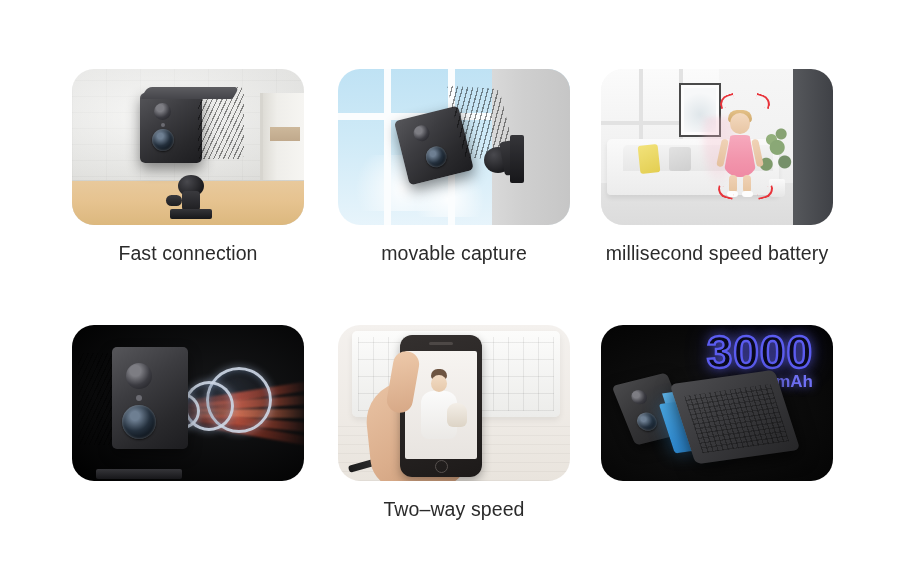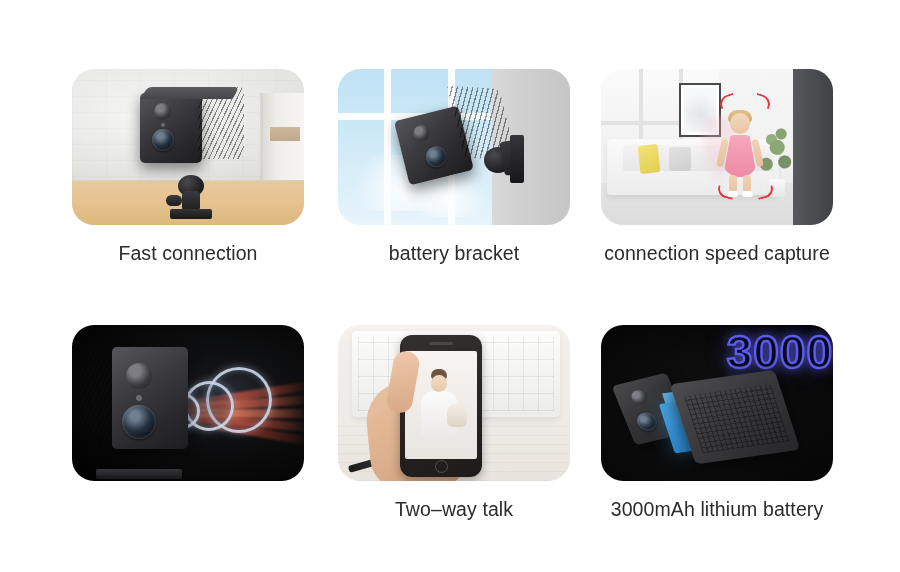--- a/index.html
+++ b/index.html
@@ -295,21 +295,21 @@
              border-radius: 9px 9px 6px 6px; }
   .stylus {
     left:10px; bottom:14px; width:44px; height:7px;
     background: linear-gradient(90deg,#1a1a1a,#3a3a3a);
     border-radius: 3px; transform: rotate(-16deg);
   }
 
   
   .scene-battery { background: radial-gradient(130% 120% at 45% 55%, #141414 0%, #000 72%); }
   .batt-label {
-    right:0; top:4px; line-height:1;
+    right:20px; top:4px; text-align:right; line-height:1;
   }
   .batt-3000 {
     font-size: 46px; font-weight: 700; letter-spacing: 1px;
     color: #0a0a1f;
     -webkit-text-stroke: 2.4px #5b5cf0;
     text-shadow: 0 0 12px rgba(95,96,245,.85), 0 0 26px rgba(95,96,245,.45);
   }
   .batt-mah {
     font-size: 17px; font-weight: 700; margin-top:-2px;
     color:#6f70f4;
@@ -437,21 +437,21 @@
         <div class="layer sensor-dome" style="left:16px; top:24px; width:16px; height:16px;"></div>
         <div class="layer lens-main" style="left:22px; top:48px; width:21px; height:21px;"></div>
       </div>
 
       <div class="layer" style="left:142px; top:66px; width:60px; height:58px;">
         <div class="layer mount-ball" style="left:4px; top:12px; width:28px; height:26px;"></div>
         <div class="layer mount-arm" style="left:22px; top:6px; width:14px; height:34px; border-radius:4px; transform:rotate(-10deg);"></div>
         <div class="layer mount-base" style="left:30px; top:0; width:14px; height:48px;"></div>
       </div>
     </div>
-    <div class="caption">battery bracket</div>
+    <div class="caption">movable capture</div>
   </div>
 
   <div class="feature-cell col-3 row-1">
     <div class="card-media scene-room">
       <div class="layer room-wall-dark"></div>
       <div class="layer room-window">
         <div class="layer pane-v" style="left:38px;"></div>
         <div class="layer pane-v" style="left:78px;"></div>
         <div class="layer pane-h" style="top:52px;"></div>
       </div>
@@ -478,21 +478,21 @@
         <div class="layer child-shoe r"></div>
         <div class="layer child-hair"></div>
         <div class="layer child-head"></div>
       </div>
 
       <div class="layer track-bracket tb-tl"></div>
       <div class="layer track-bracket tb-tr"></div>
       <div class="layer track-bracket tb-bl"></div>
       <div class="layer track-bracket tb-br"></div>
     </div>
-    <div class="caption">connection speed capture</div>
+    <div class="caption">millisecond speed battery</div>
   </div>
 
   <div class="feature-cell col-1 row-2">
     <div class="card-media scene-dark">
 
       <div class="layer beam-band" style="top:56px;  background: linear-gradient(90deg, rgba(250,140,110,0) 0%, rgba(214,78,52,.85) 45%, rgba(120,34,24,0) 100%); transform: rotate(-9deg);"></div>
       <div class="layer beam-band" style="top:70px;  background: linear-gradient(90deg, rgba(255,170,140,0) 0%, rgba(232,96,64,.9) 45%, rgba(120,34,24,0) 100%); transform: rotate(-4deg);"></div>
       <div class="layer beam-band" style="top:84px;  background: linear-gradient(90deg, rgba(255,190,160,0) 0%, rgba(240,118,80,.95) 45%, rgba(120,34,24,0) 100%); transform: rotate(0deg);"></div>
       <div class="layer beam-band" style="top:98px;  background: linear-gradient(90deg, rgba(250,150,120,0) 0%, rgba(219,86,58,.85) 45%, rgba(110,30,22,0) 100%); transform: rotate(5deg);"></div>
       <div class="layer beam-band" style="top:112px; background: linear-gradient(90deg, rgba(240,130,100,0) 0%, rgba(190,66,44,.7) 45%, rgba(100,28,20,0) 100%); transform: rotate(10deg);"></div>
@@ -525,21 +525,21 @@
         <div class="layer phone-screen">
           <div class="layer scr-child-body"></div>
           <div class="layer scr-child-hair"></div>
           <div class="layer scr-child-head"></div>
           <div class="layer scr-dog"></div>
         </div>
         <div class="layer phone-home"></div>
       </div>
       <div class="layer thumb"></div>
     </div>
-    <div class="caption">Two–way talk</div>
+    <div class="caption">Two–way speed</div>
   </div>
 
   <div class="feature-cell col-3 row-2">
     <div class="card-media scene-battery">
       <div class="layer batt-label">
         <div class="batt-3000">3000</div>
         <div class="batt-mah">mAh</div>
       </div>
 
       <div class="layer cam-face">
@@ -547,16 +547,15 @@
         <div class="layer lens-main" style="left:10px; top:34px; width:19px; height:19px;"></div>
       </div>
 
       <div class="layer batt-cell-top"></div>
       <div class="layer batt-cell"></div>
 
       <div class="layer cam-body">
         <div class="layer cam-vents"></div>
       </div>
     </div>
-    <div class="caption">3000mAh lithium battery</div>
   </div>
 
 </div>
 
 </body></html>

